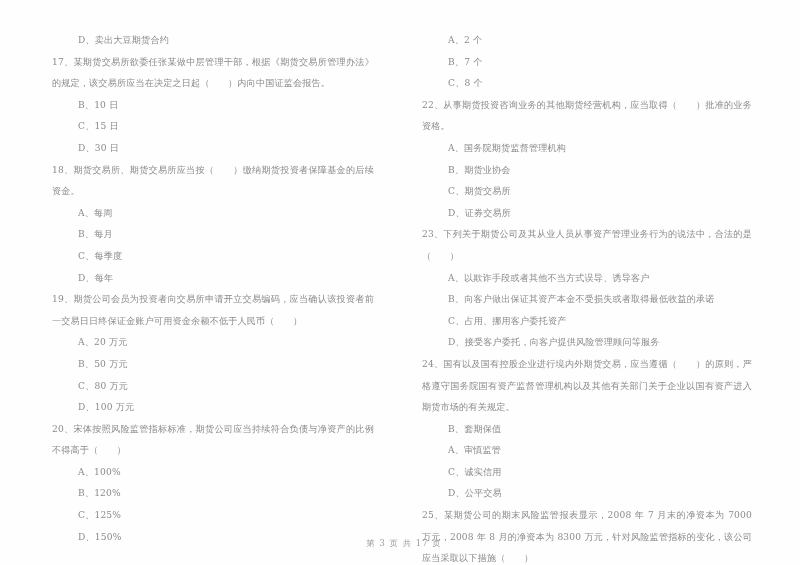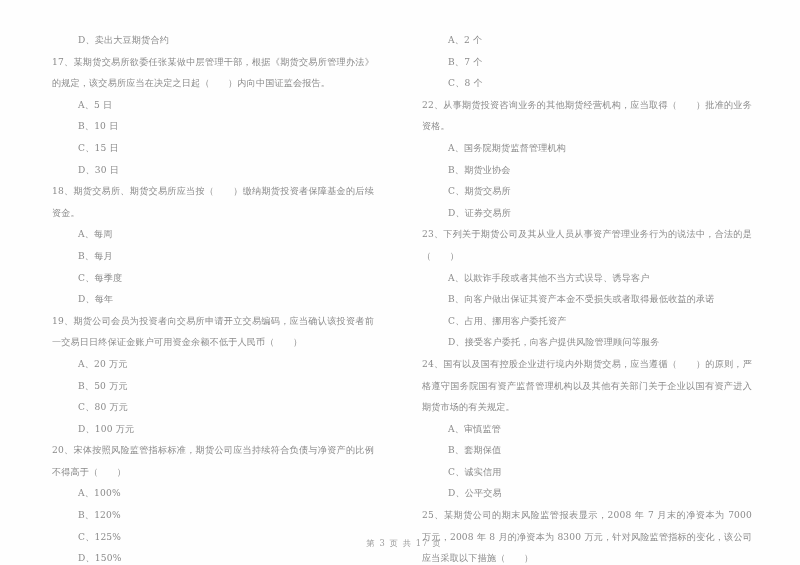--- a/index.html
+++ b/index.html
@@ -73,21 +73,20 @@
 </style>
 </head>
 <body>
 
 <div class="page">
 
   <div class="columns">
     <div class="col left" id="left-col">
         <div class="opt">D、卖出大豆期货合约</div>
         <div class="q">17、某期货交易所欲委任张某做中层管理干部，根据《期货交易所管理办法》的规定，该交易所应当在决定之日起（      ）内向中国证监会报告。</div>
-        <div class="opt">A、5 日</div>
         <div class="opt">B、10 日</div>
         <div class="opt">C、15 日</div>
         <div class="opt">D、30 日</div>
         <div class="q">18、期货交易所、期货交易所应当按（      ）缴纳期货投资者保障基金的后续资金。</div>
         <div class="opt">A、每周</div>
         <div class="opt">B、每月</div>
         <div class="opt">C、每季度</div>
         <div class="opt">D、每年</div>
         <div class="q">19、期货公司会员为投资者向交易所申请开立交易编码，应当确认该投资者前一交易日日终保证金账户可用资金余额不低于人民币（      ）</div>
         <div class="opt">A、20 万元</div>
@@ -108,22 +107,22 @@
         <div class="opt">A、国务院期货监督管理机构</div>
         <div class="opt">B、期货业协会</div>
         <div class="opt">C、期货交易所</div>
         <div class="opt">D、证券交易所</div>
         <div class="q">23、下列关于期货公司及其从业人员从事资产管理业务行为的说法中，合法的是（      ）</div>
         <div class="opt">A、以欺诈手段或者其他不当方式误导、诱导客户</div>
         <div class="opt">B、向客户做出保证其资产本金不受损失或者取得最低收益的承诺</div>
         <div class="opt">C、占用、挪用客户委托资产</div>
         <div class="opt">D、接受客户委托，向客户提供风险管理顾问等服务</div>
         <div class="q">24、国有以及国有控股企业进行境内外期货交易，应当遵循（      ）的原则，严格遵守国务院国有资产监督管理机构以及其他有关部门关于企业以国有资产进入期货市场的有关规定。</div>
+        <div class="opt">B、套期保值</div>
         <div class="opt">A、审慎监管</div>
-        <div class="opt">B、套期保值</div>
         <div class="opt">C、诚实信用</div>
         <div class="opt">D、公平交易</div>
         <div class="q">25、某期货公司的期末风险监管报表显示，2008 年 7 月末的净资本为 7000 万元，2008 年 8 月的净资本为 8300 万元，针对风险监管指标的变化，该公司应当采取以下措施（      ）</div>
       </div>
   </div>
 
   <div class="footer">第 3 页  共 17 页</div>
 
 </div>
 

